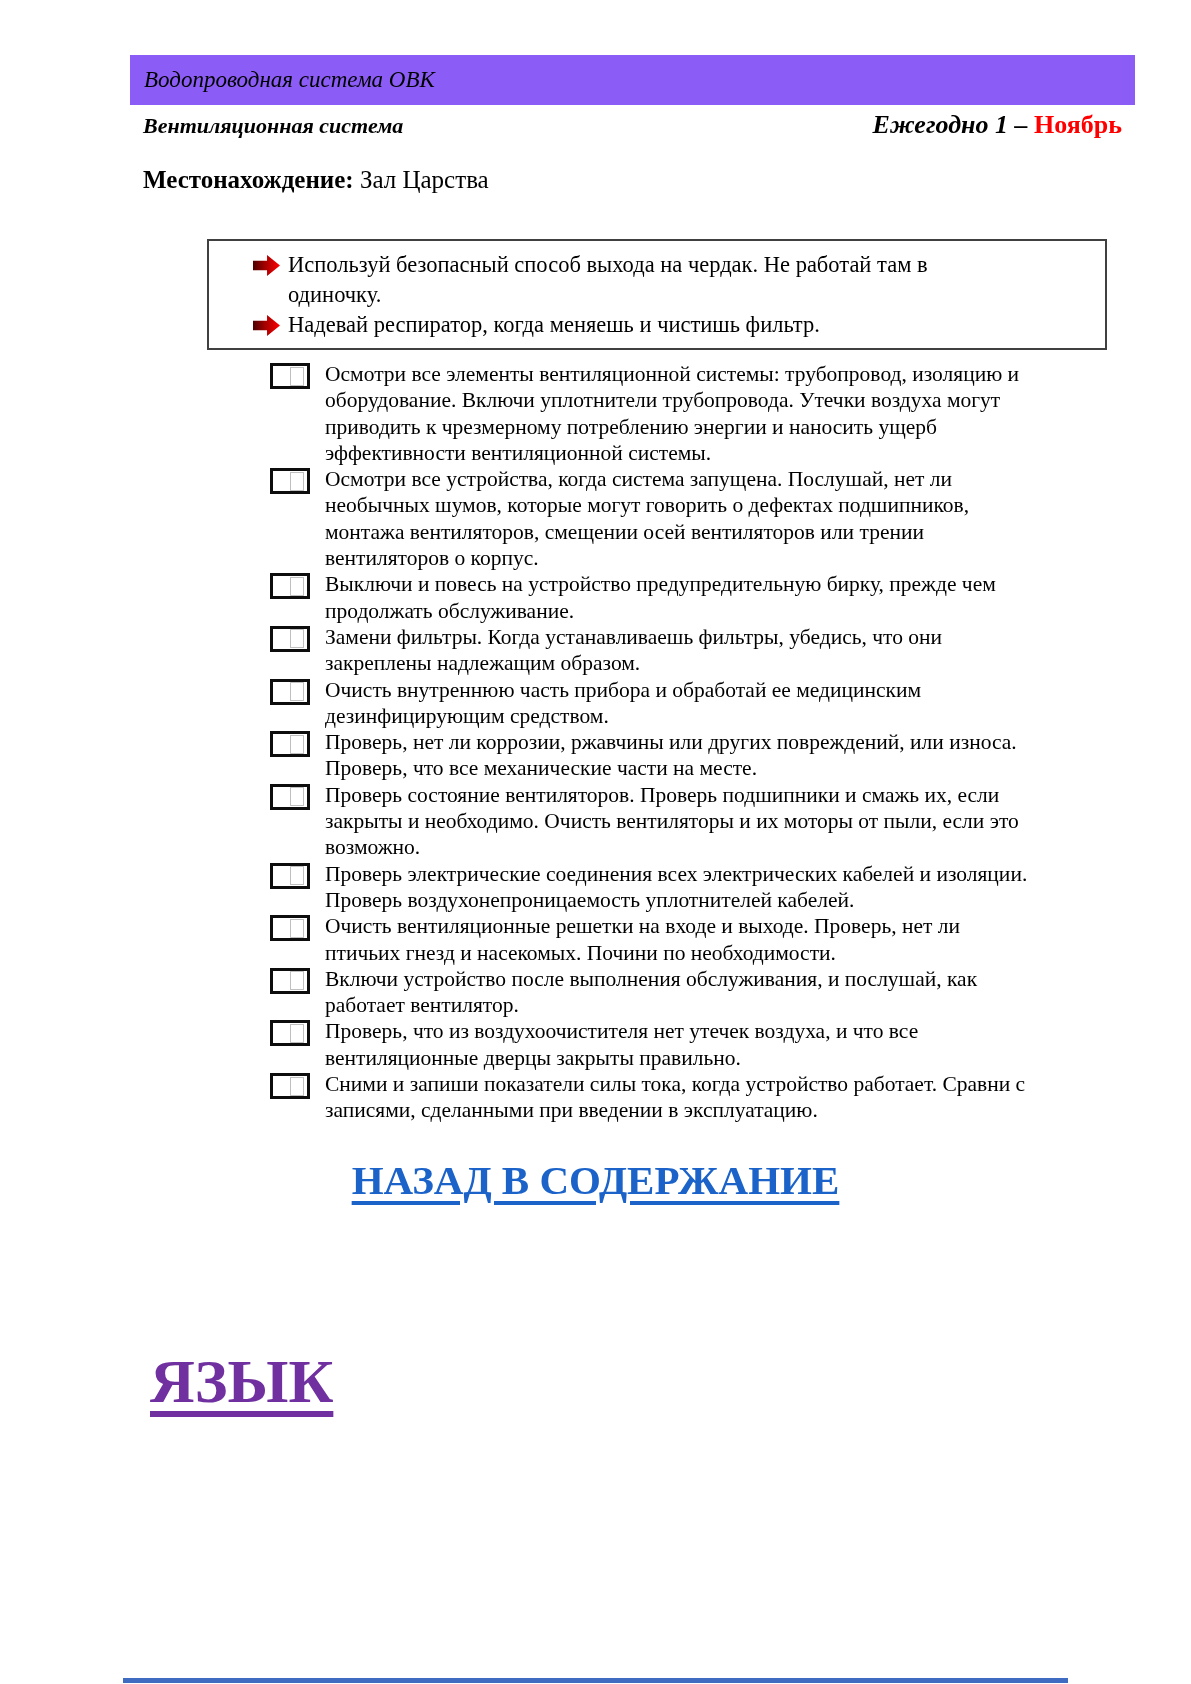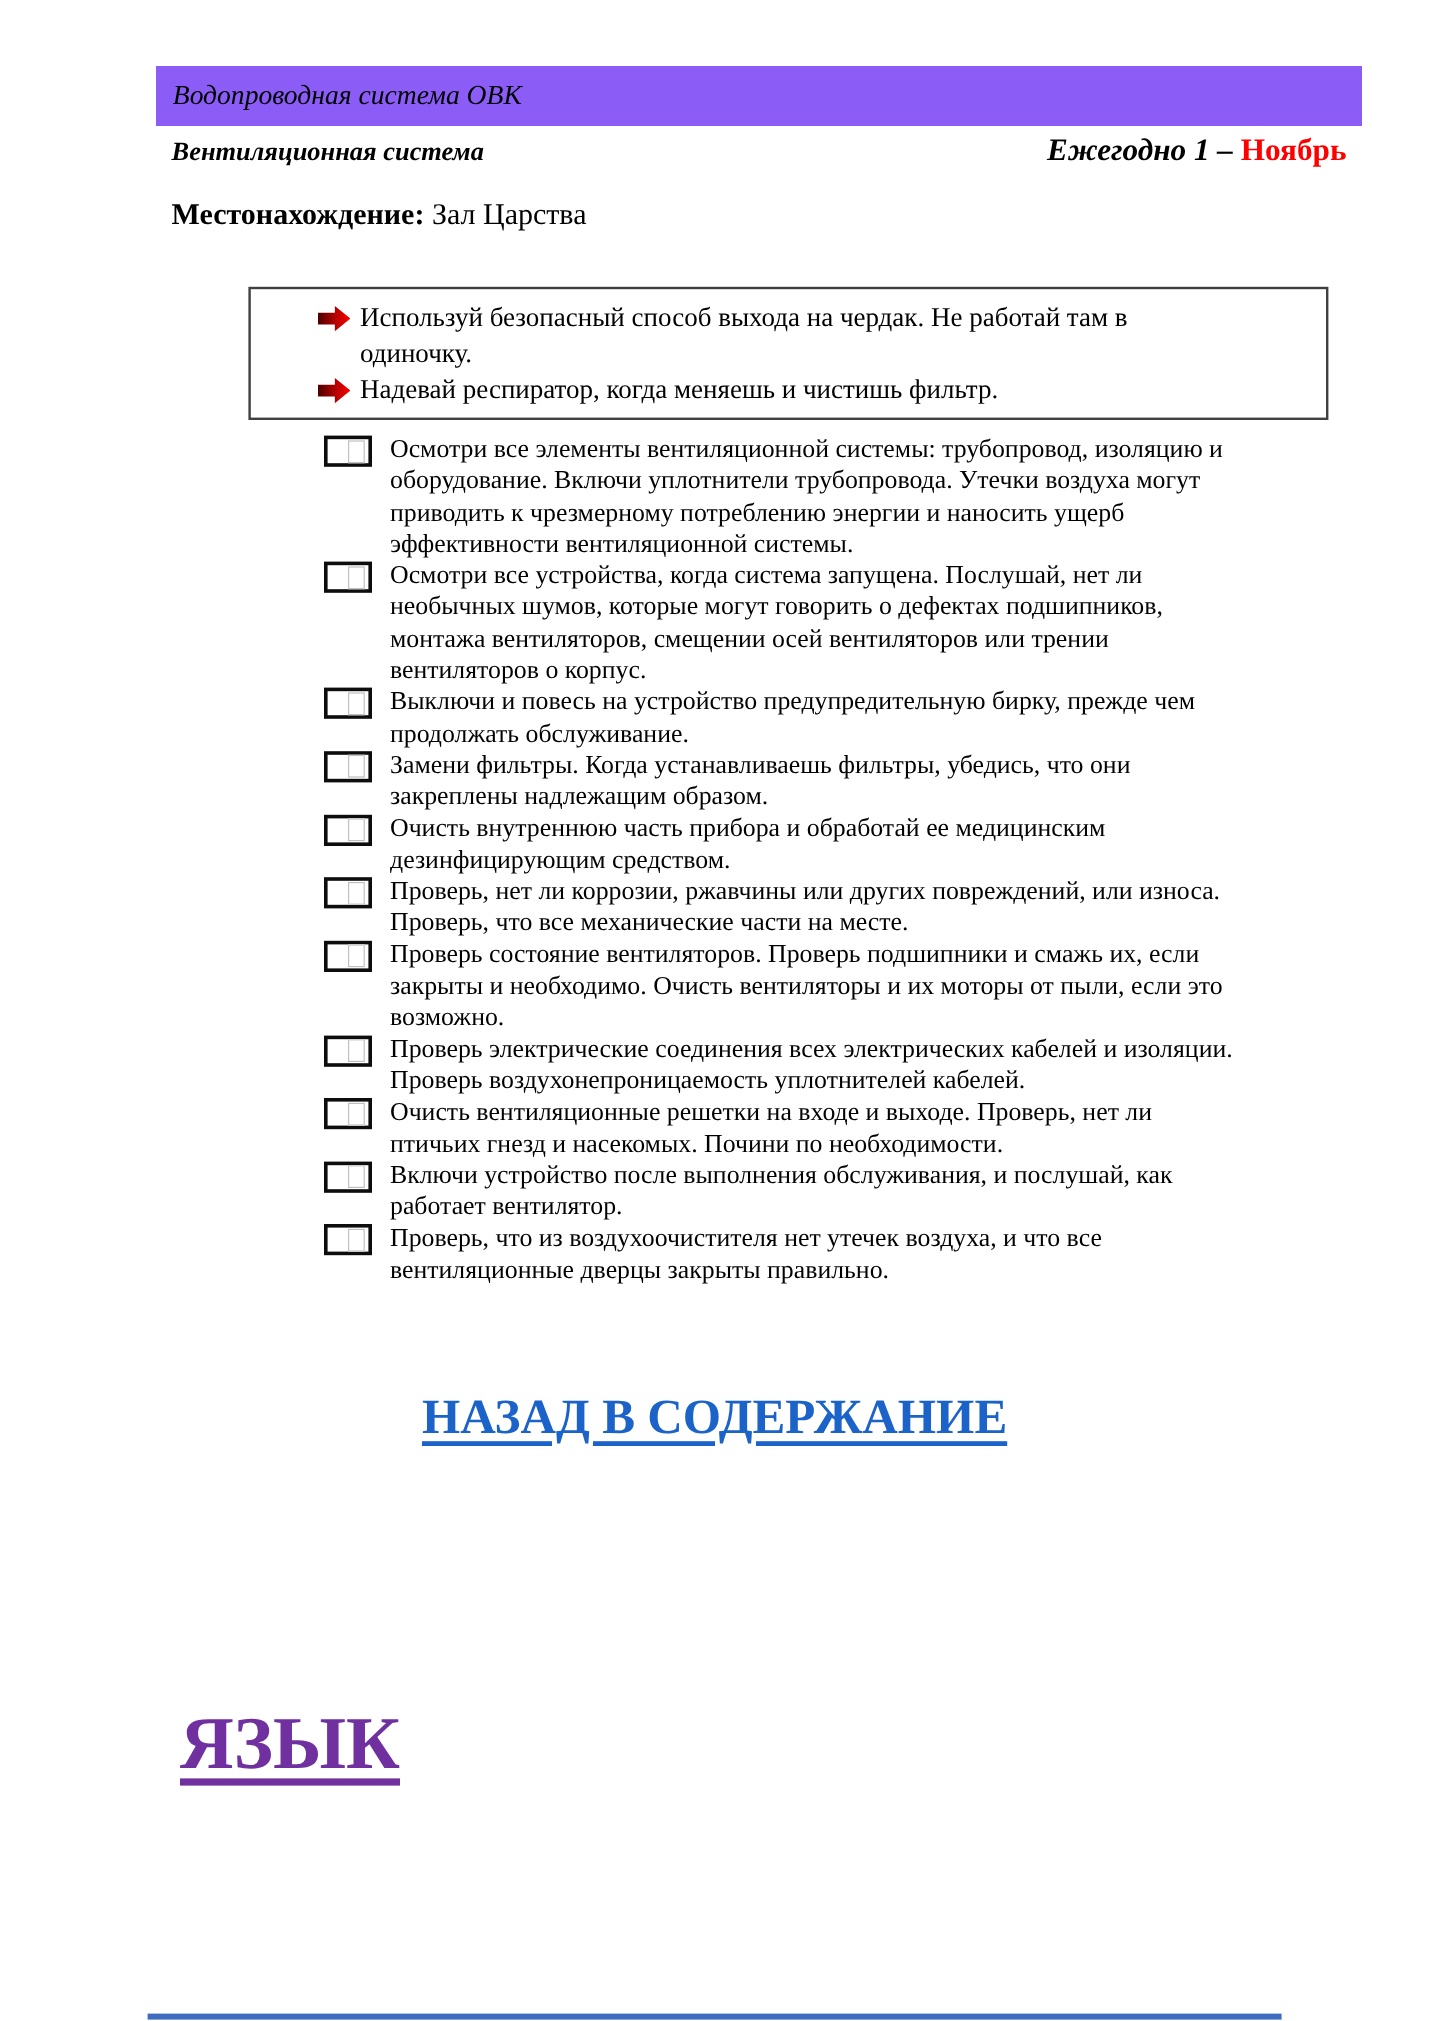--- a/index.html
+++ b/index.html
@@ -28,21 +28,21 @@
   .schedule .sched-month{color:var(--accent-red,#ff0000);font-style:normal;}
 
   
   .location{position:absolute;left:143px;top:166px;font-size:25px;}
   .location .loc-label{font-weight:bold;}
   .location .loc-value{font-weight:normal;}
 
   
   .warning-box{
     position:absolute;left:207px;top:239px;width:900px;box-sizing:border-box;
-    border:2px solid #404040;background:#fff;padding:9px 16px 8px 26px;
+    border:2px solid #404040;background:#fff;padding:9px 16px 8px 14px;
   }
   .warn-row{display:flex;align-items:flex-start;}
   .warn-arrow{
     flex:none;display:inline-block;width:27px;height:21px;
     margin:5px 8px 0 30px;
     background:linear-gradient(90deg,#4d0000 0%,#a40000 45%,#ff0000 100%);
     clip-path:polygon(0 27%,52% 27%,52% 0,100% 50%,52% 100%,52% 73%,0 73%);
   }
   .warn-text{font-size:22.5px;line-height:30px;max-width:660px;}
 
@@ -58,21 +58,21 @@
   .check-text{flex:1;margin-left:15px;font-size:21.5px;line-height:26.3px;}
 
   
   .back-link-wrap{position:absolute;left:0;top:1156px;width:1191px;text-align:center;}
   .back-link{
     font-size:41px;font-weight:bold;color:var(--link-blue,#1b63c8);
     text-decoration:underline;text-decoration-thickness:3.5px;text-underline-offset:7px;
     cursor:pointer;
     margin-top:47px;
   }
-  .language-wrap{position:absolute;left:150px;top:1418px;}
+  .language-wrap{position:absolute;left:150px;top:1346px;}
   .language-link{
     font-size:62px;font-weight:bold;color:var(--link-purple,#7030a0);
     text-decoration:underline;text-decoration-thickness:6px;text-underline-offset:9px;
     cursor:pointer;
   }
 
   
   .bottom-rule{
     position:absolute;left:123px;top:1678px;width:945px;height:5px;
     background:var(--rule-blue,#3f6cc0);
@@ -168,20 +168,26 @@
           <span class="tofu"></span>
         </span>
       <span class="check-text">Включи устройство после выполнения обслуживания, и послушай, как работает вентилятор.</span>
     </div>
     <div class="check-row">
       <span class="checkbox">
           <span class="tofu"></span>
         </span>
       <span class="check-text">Проверь, что из воздухоочистителя нет утечек воздуха, и что все вентиляционные дверцы закрыты правильно.</span>
     </div>
+    <div class="check-row">
+      <span class="checkbox">
+          <span class="tofu"></span>
+        </span>
+      <span class="check-text">Сними и запиши показатели силы тока, когда устройство работает. Сравни с записями, сделанными при введении в эксплуатацию.</span>
+    </div>
   </div>
 
   <div class="back-link-wrap">
     <a class="back-link">НАЗАД В СОДЕРЖАНИЕ</a>
   </div>
 
   <div class="language-wrap">
     <a class="language-link">ЯЗЫК</a>
   </div>
 

